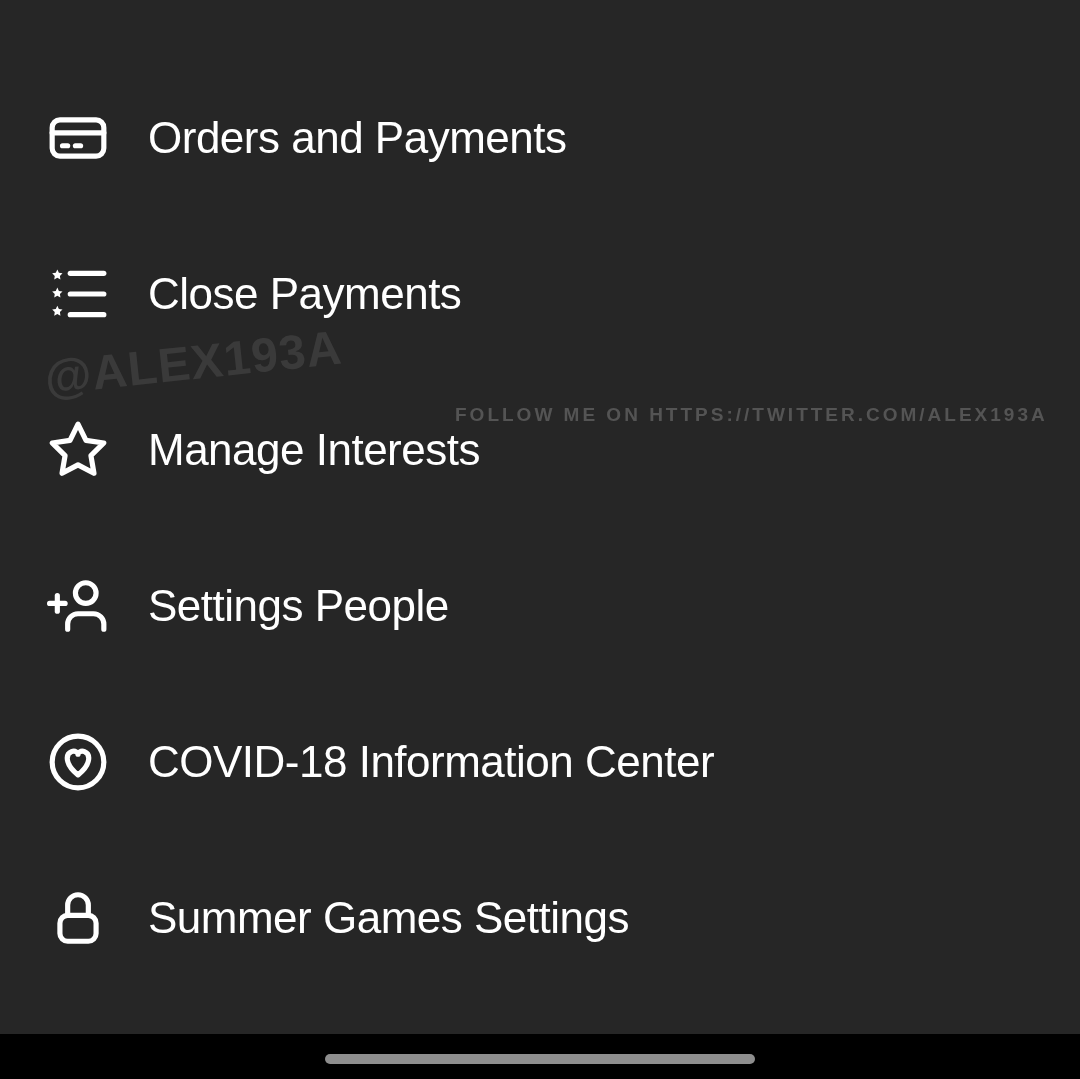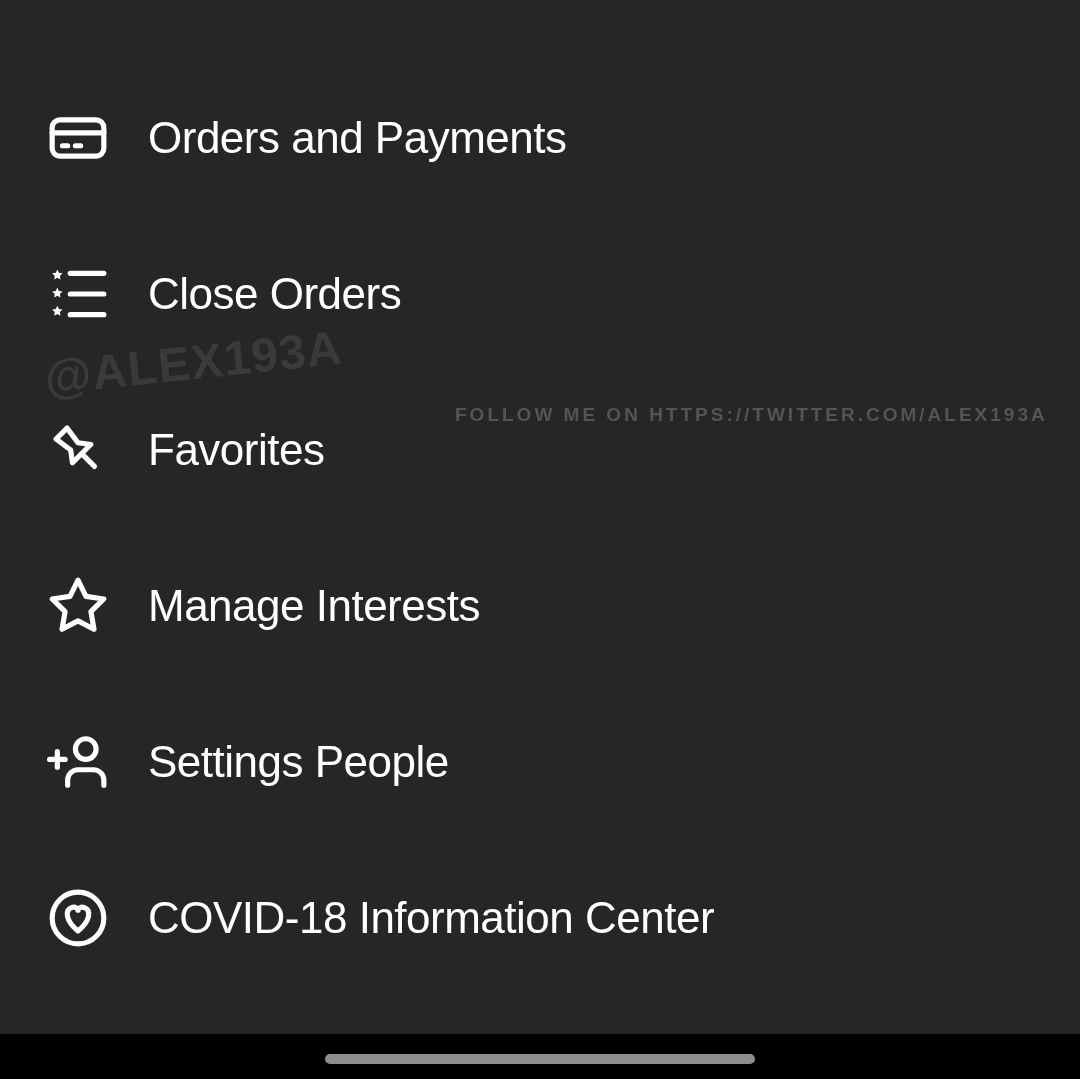--- a/index.html
+++ b/index.html
@@ -114,34 +114,23 @@
       <span class="icon-wrap">
         <svg viewBox="0 0 24 24" stroke-linecap="round" stroke-linejoin="round">
           <polygon fill="#fff" stroke="none" points="4,2.5 4.6,3.8 6,4 5,5 5.2,6.4 4,5.7 2.8,6.4 3,5 2,4 3.4,3.8"></polygon>
           <line x1="9" y1="4" x2="22" y2="4"></line>
           <polygon fill="#fff" stroke="none" points="4,9.5 4.6,10.8 6,11 5,12 5.2,13.4 4,12.7 2.8,13.4 3,12 2,11 3.4,10.8"></polygon>
           <line x1="9" y1="12" x2="22" y2="12"></line>
           <polygon fill="#fff" stroke="none" points="4,16.5 4.6,17.8 6,18 5,19 5.2,20.4 4,19.7 2.8,20.4 3,19 2,18 3.4,17.8"></polygon>
           <line x1="9" y1="20" x2="22" y2="20"></line>
         </svg>
       </span>
-      <span class="label">Close Orders</span>
+      <span class="label">Close Payments</span>
     </div>
 
-    <div class="menu-item">
-      <span class="icon-wrap">
-        <svg viewBox="0 0 24 24" stroke-linecap="round" stroke-linejoin="round">
-          <g transform="rotate(-45 12 12)">
-            <path d="M9 3 L15 3 L14 10 L17 14 L7 14 L10 10 Z"></path>
-            <line x1="12" y1="14" x2="12" y2="21"></line>
-          </g>
-        </svg>
-      </span>
-      <span class="label">Favorites</span>
-    </div>
 
     <div class="menu-item">
       <span class="icon-wrap">
         <svg viewBox="0 0 24 24" stroke-linecap="round" stroke-linejoin="round">
           <polygon points="12,2 15.09,8.26 22,9.27 17,14.14 18.18,21.02 12,17.77 5.82,21.02 7,14.14 2,9.27 8.91,8.26"></polygon>
         </svg>
       </span>
       <span class="label">Manage Interests</span>
     </div>
 

